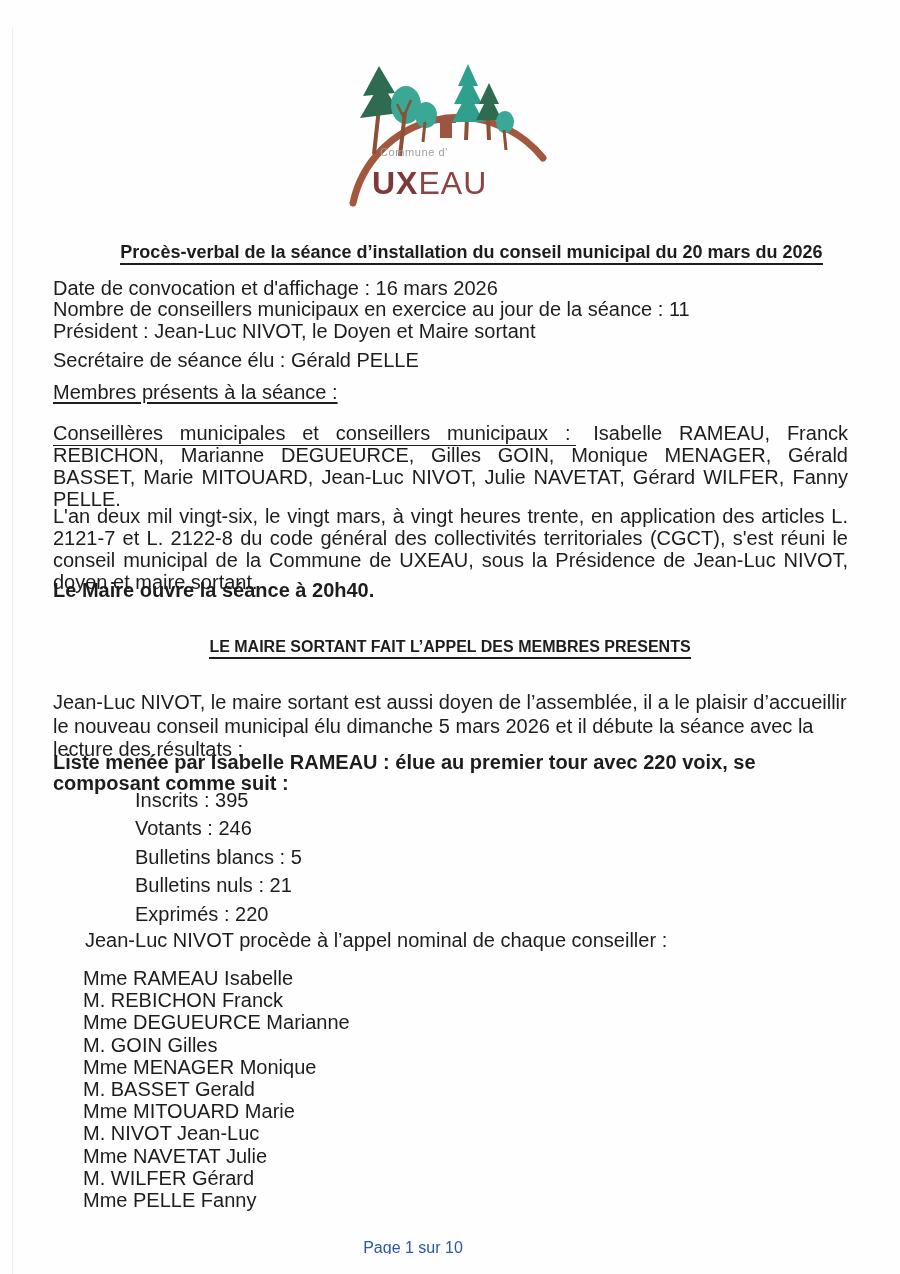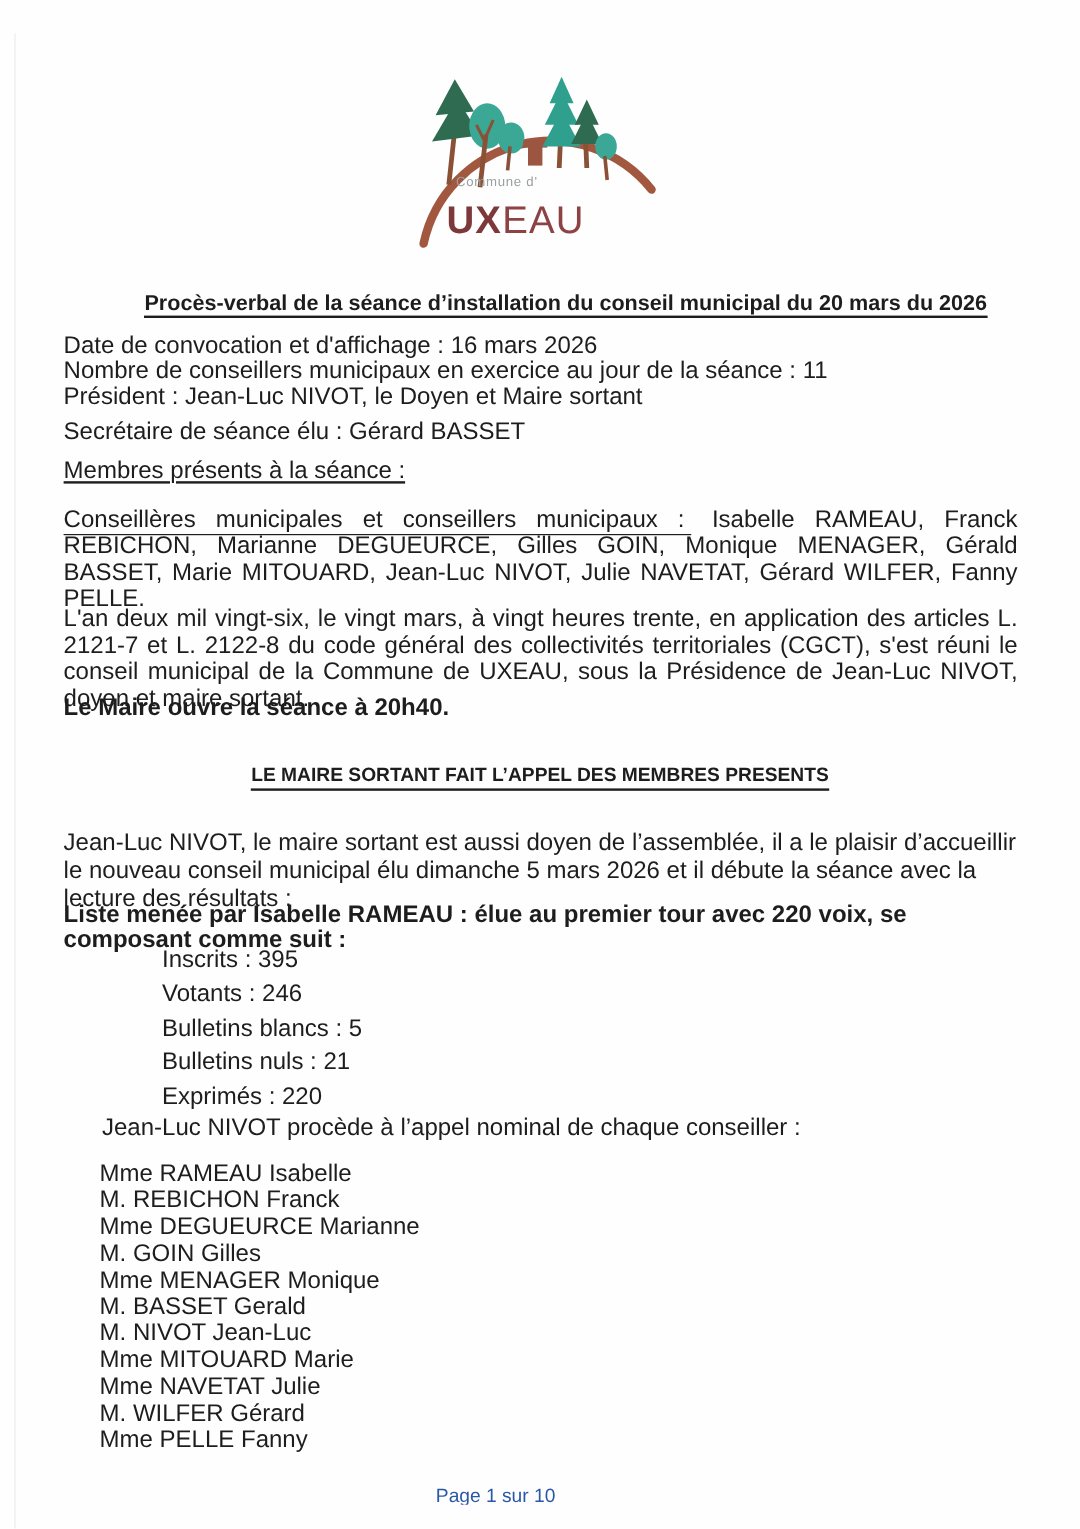--- a/index.html
+++ b/index.html
@@ -113,21 +113,21 @@
 
   <div class="abs doc-title">
     <span class="t-underline">Procès-verbal de la séance d’installation du conseil municipal du 20 mars du 2026</span>
   </div>
 
   <div class="abs meta-block">
     <div>Date de convocation et d'affichage : 16 mars 2026</div>
     <div>Nombre de conseillers municipaux en exercice au jour de la séance : 11</div>
     <div>Président : Jean-Luc NIVOT, le Doyen et Maire sortant</div>
   </div>
-  <div class="abs secretary-line">Secrétaire de séance élu : Gérard BASSET</div>
+  <div class="abs secretary-line">Secrétaire de séance élu : Gérald PELLE</div>
 
   <div class="abs members-heading">
     <span class="u-head">Membres présents à la séance :</span>
   </div>
   <div class="abs councillors">
     <span class="label-underline">Conseillères municipales et conseillers municipaux :</span>
     <span>Isabelle RAMEAU, Franck REBICHON, Marianne DEGUEURCE, Gilles GOIN, Monique MENAGER, Gérald BASSET, Marie MITOUARD, Jean-Luc NIVOT, Julie NAVETAT, Gérard WILFER, Fanny PELLE.</span>
   </div>
 
   <div class="abs opening-par">L'an deux mil vingt-six, le vingt mars, à vingt heures trente, en application des articles L. 2121-7 et L. 2122-8 du code général des collectivités territoriales (CGCT), s'est réuni le conseil municipal de la Commune de UXEAU, sous la Présidence de Jean-Luc NIVOT, doyen et maire sortant.</div>
@@ -152,22 +152,22 @@
 
   <div class="abs roll-line">Jean-Luc NIVOT procède à l’appel nominal de chaque conseiller :</div>
 
   <div class="abs names-block">
     <div>Mme RAMEAU Isabelle</div>
     <div>M. REBICHON Franck</div>
     <div>Mme DEGUEURCE Marianne</div>
     <div>M. GOIN Gilles</div>
     <div>Mme MENAGER Monique</div>
     <div>M. BASSET Gerald</div>
+    <div>Mme MITOUARD Marie</div>
     <div>M. NIVOT Jean-Luc</div>
-    <div>Mme MITOUARD Marie</div>
     <div>Mme NAVETAT Julie</div>
     <div>M. WILFER Gérard</div>
     <div>Mme PELLE Fanny</div>
   </div>
 
   <div class="footer-clip">
     <span>Page 1 sur 10</span>
   </div>
 
 </div>

